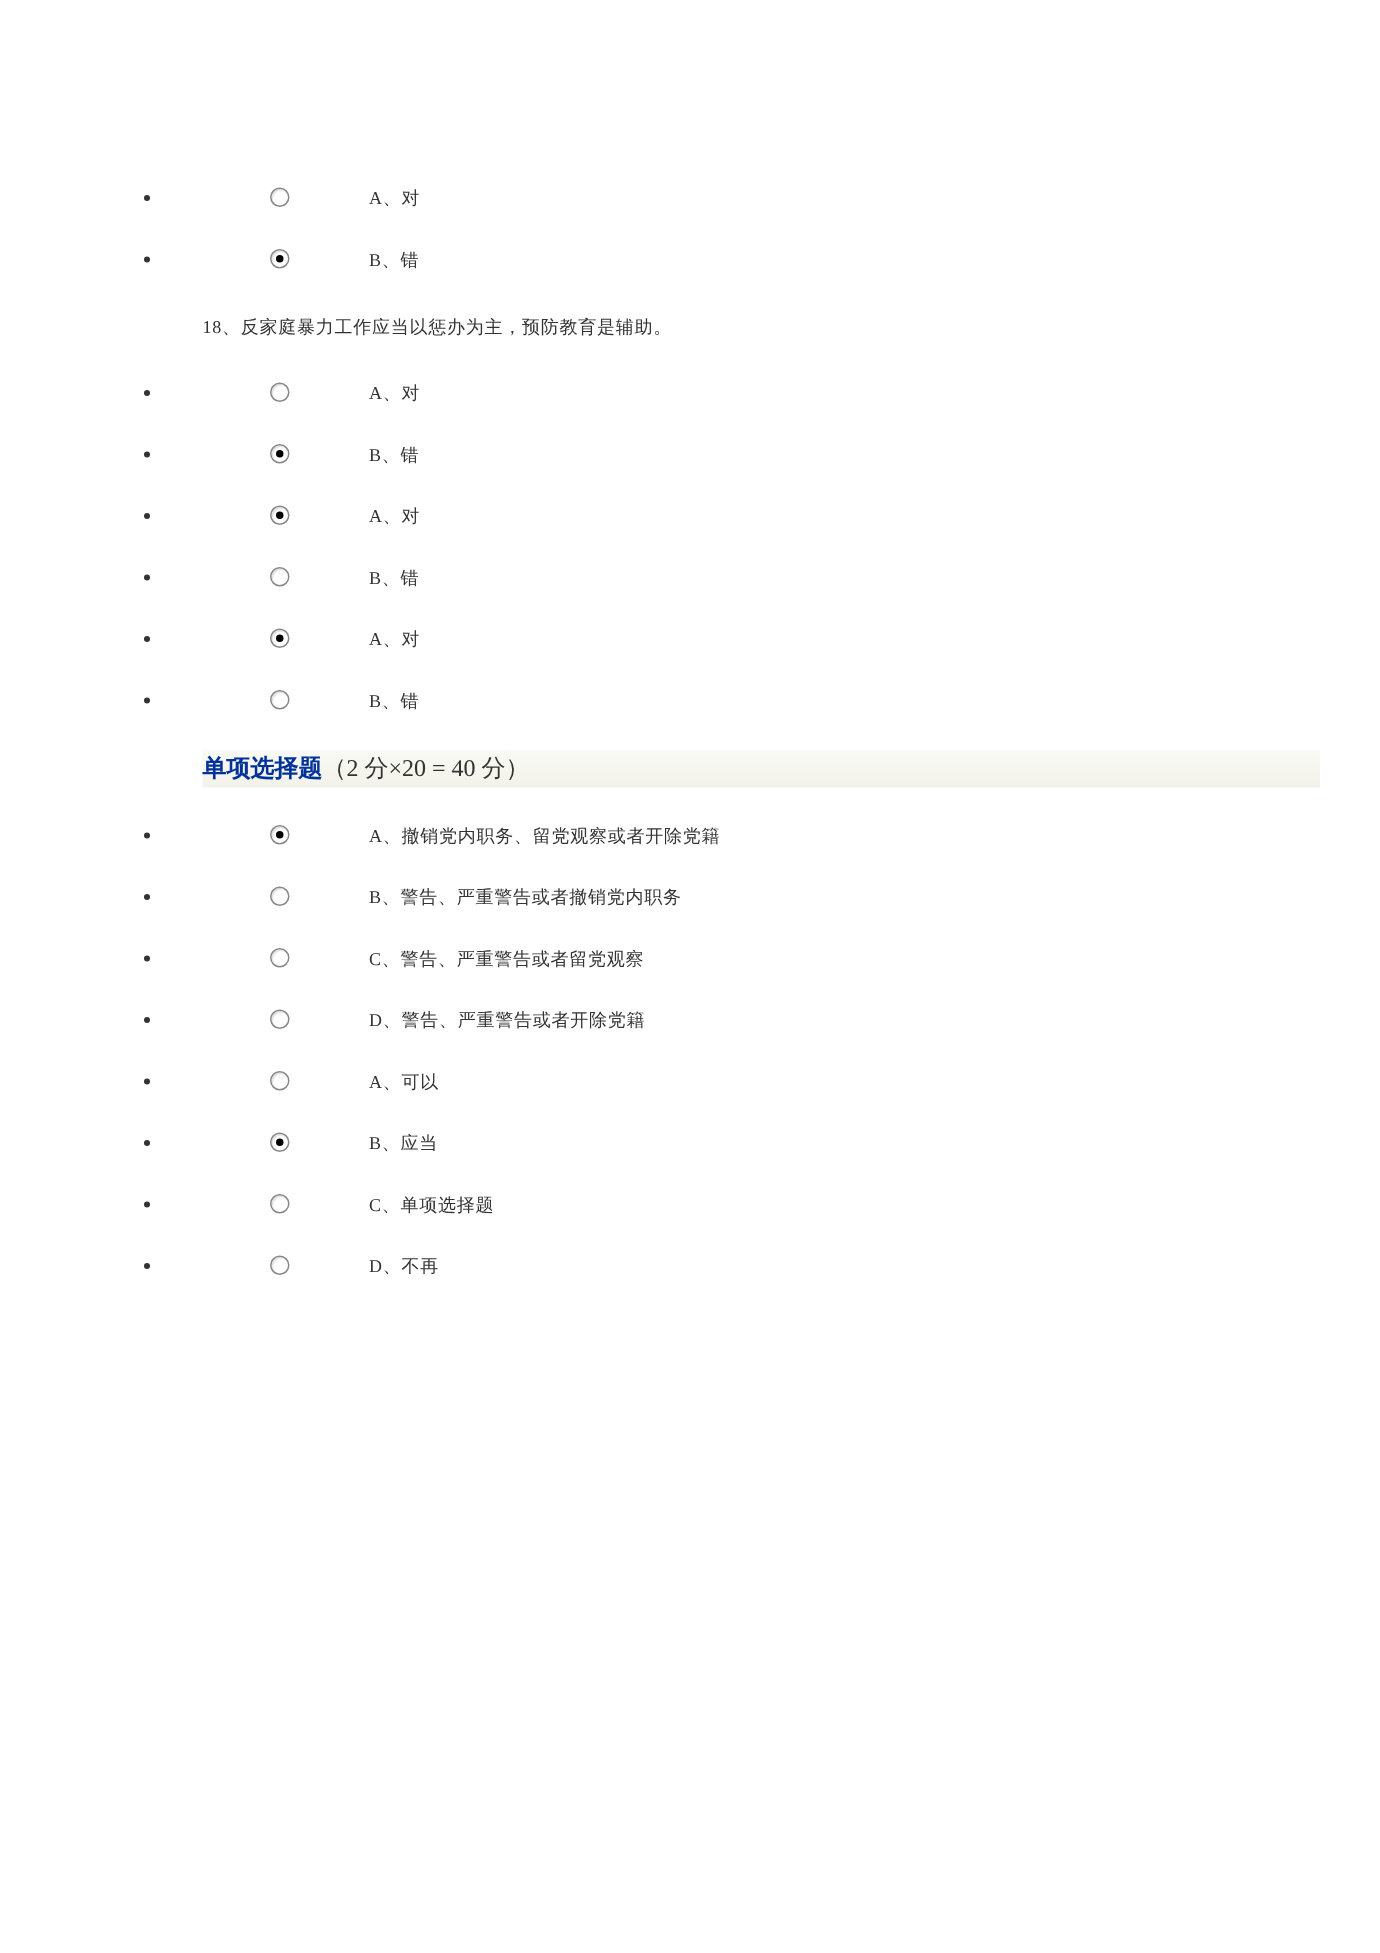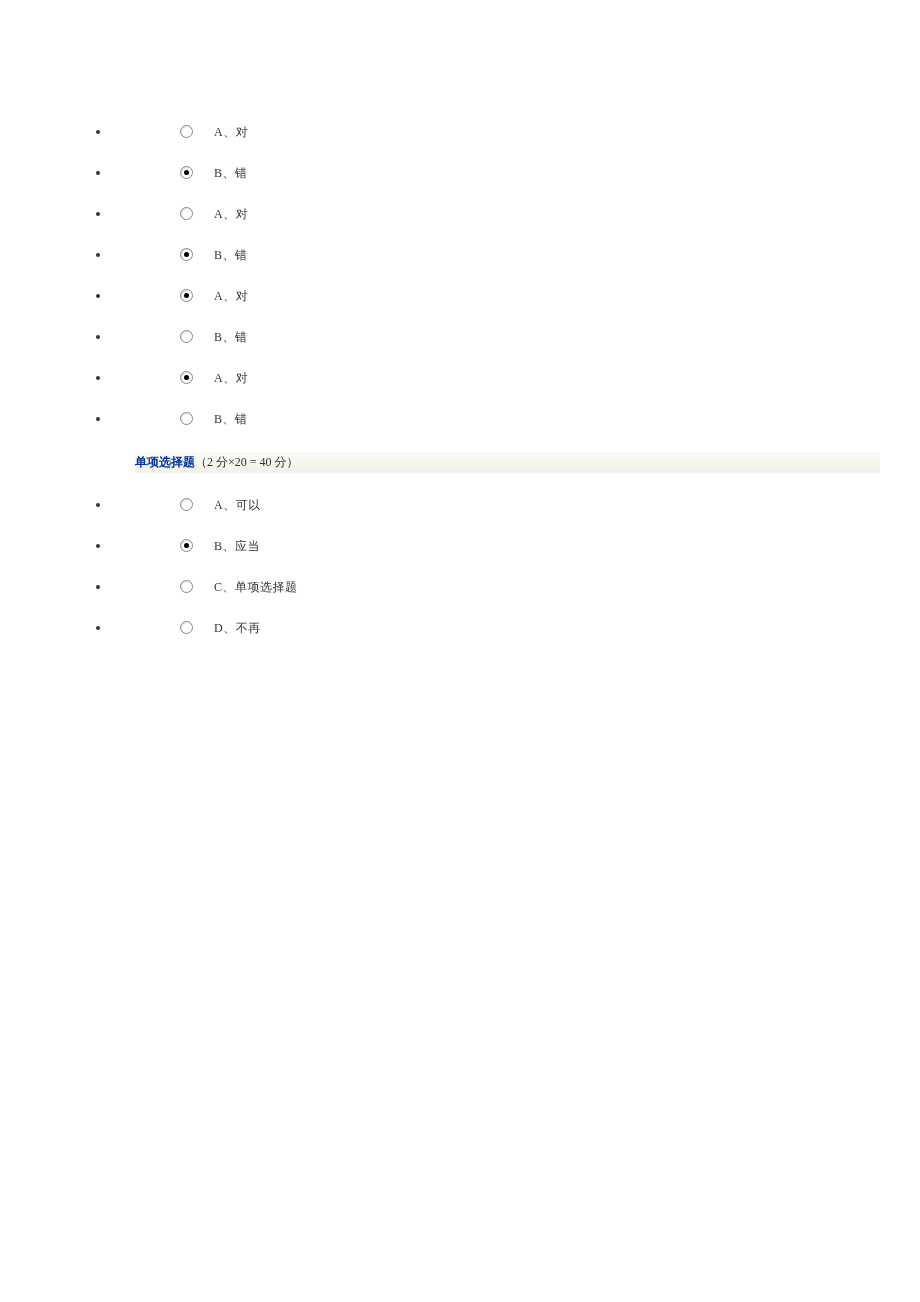--- a/index.html
+++ b/index.html
@@ -39,54 +39,56 @@
       width: 5px;
       height: 5px;
       background: #000;
       border-radius: 50%;
       top: 3px;
       left: 3px;
     }
     .option-label {
       vertical-align: middle;
       letter-spacing: 0.5px;
+      margin-left: 32px;
     }
     .question-text {
       margin: 18px 0 18px 135px;
       padding-right: 40px;
       line-height: 2;
       letter-spacing: 0.5px;
     }
     .section-header {
       margin: 14px 40px 0 135px;
       background: linear-gradient(#fafaf5, #f2f2ea);
       color: #003399;
       font-weight: bold;
       padding: 2px 0;
-      font-size: 12px;
+      font-size: 16px;
     }
     .section-header .plain { color: #333; font-weight: normal; }
   </style>
 </head>
 <body>
 
 <div>
   <ul class="option-list">
     <li>
       <span class="radio-icon"></span>
       <span class="option-label">A、对</span>
     </li>
     <li>
       <span class="radio-icon selected"></span>
       <span class="option-label">B、错</span>
     </li>
   </ul>
 </div>
 
 <div>
+  <p class="question-text">18、反家庭暴力工作应当以惩办为主，预防教育是辅助。</p>
   <ul class="option-list">
     <li>
       <span class="radio-icon"></span>
       <span class="option-label">A、对</span>
     </li>
     <li>
       <span class="radio-icon selected"></span>
       <span class="option-label">B、错</span>
     </li>
   </ul>
@@ -116,20 +118,38 @@
       <span class="option-label">B、错</span>
     </li>
   </ul>
 </div>
 
 <div class="section-header">
   <span>单项选择题</span><span class="plain">（2 分×20 = 40 分）</span>
 </div>
 
 <div>
+  <ul class="option-list">
+    <li>
+      <span class="radio-icon selected"></span>
+      <span class="option-label">A、撤销党内职务、留党观察或者开除党籍</span>
+    </li>
+    <li>
+      <span class="radio-icon"></span>
+      <span class="option-label">B、警告、严重警告或者撤销党内职务</span>
+    </li>
+    <li>
+      <span class="radio-icon"></span>
+      <span class="option-label">C、警告、严重警告或者留党观察</span>
+    </li>
+    <li>
+      <span class="radio-icon"></span>
+      <span class="option-label">D、警告、严重警告或者开除党籍</span>
+    </li>
+  </ul>
 </div>
 
 <div>
   <ul class="option-list">
     <li>
       <span class="radio-icon"></span>
       <span class="option-label">A、可以</span>
     </li>
     <li>
       <span class="radio-icon selected"></span>

